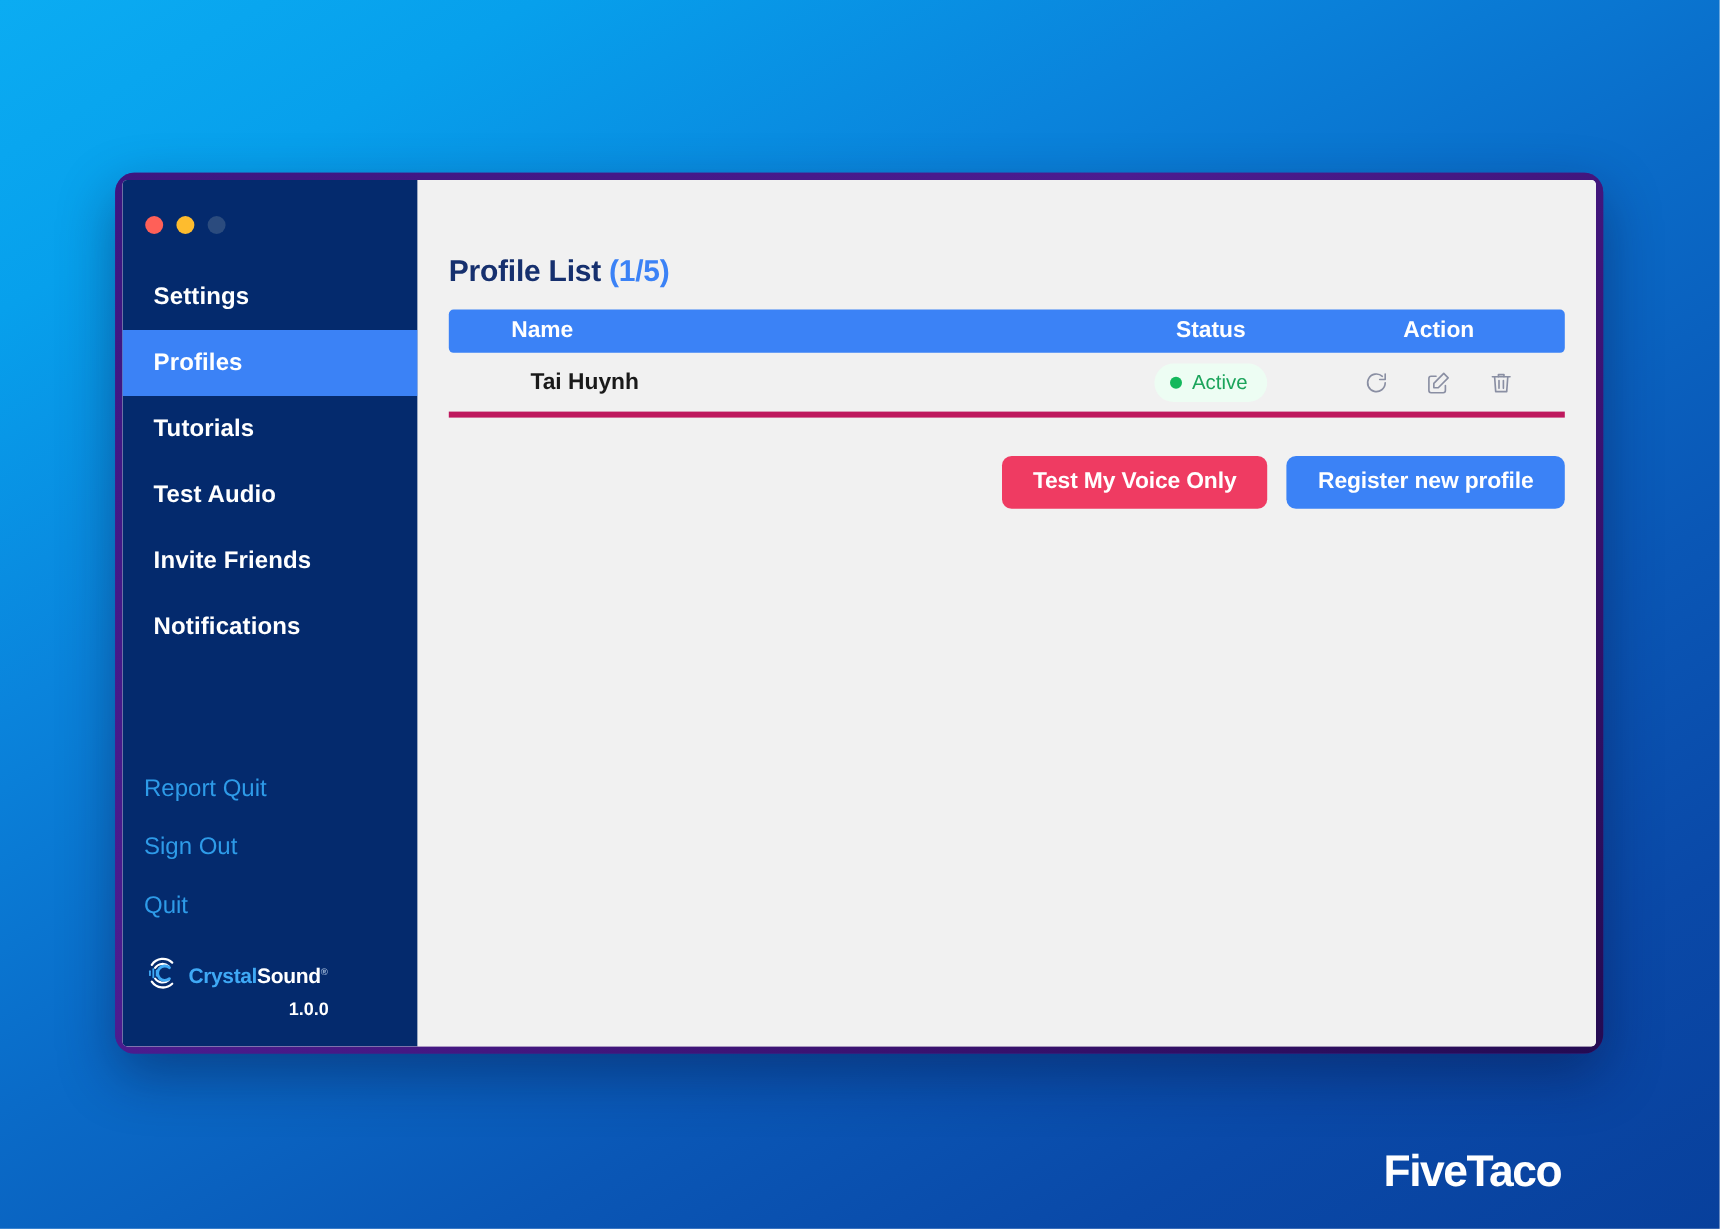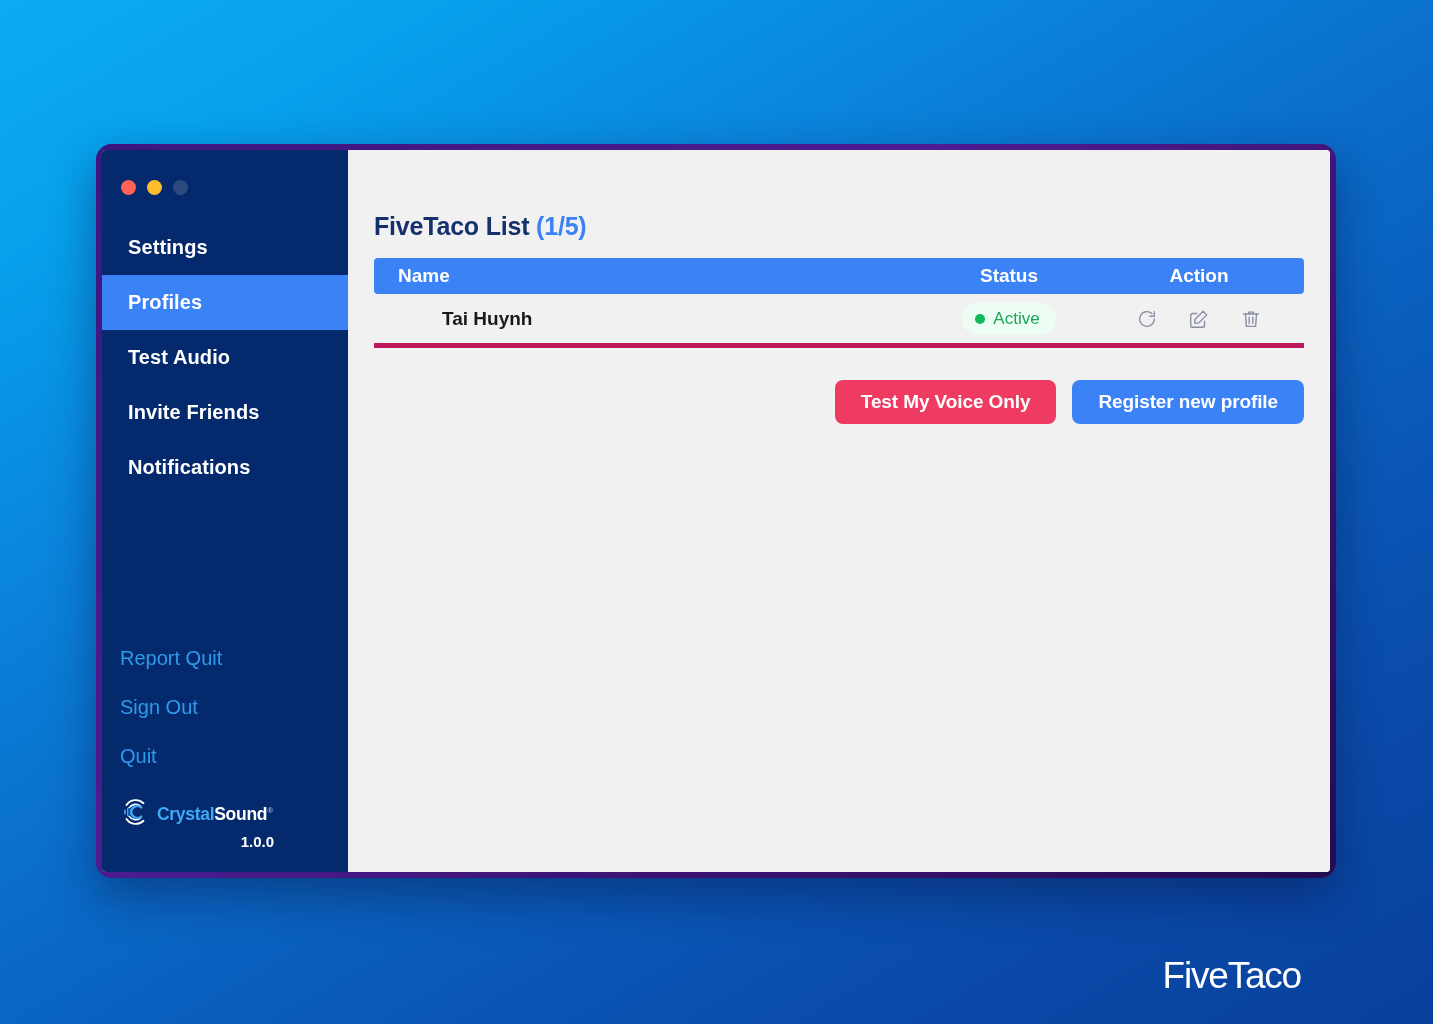--- a/index.html
+++ b/index.html
@@ -170,21 +170,21 @@
   #table-header {
     background: #3B82F6;
     border-radius: 4px;
     height: 36px;
     display: flex;
     align-items: center;
     color: #FFFFFF;
     font-size: 19px;
     font-weight: bold;
   }
-  .col-name   { flex: 0 0 520px; padding-left: 24px; }
+  .col-name   { flex: 0 0 520px; padding-left: 52px; }
   .col-status { flex: 0 0 230px; text-align: center; }
   .col-action { flex: 1 1 auto;  text-align: center; padding-right: 30px; }
 
   .table-row {
     display: flex;
     align-items: center;
     height: 54px;
     border-bottom: 5px solid #be185d;
     font-size: 19px;
   }
@@ -256,21 +256,21 @@
   #btn-test-voice { background: #EF3B62; }
   #btn-register   { background: #3B82F6; }
 
   
   #watermark {
     position: absolute;
     right: 132px;
     bottom: 27px;
     color: #FFFFFF;
     font-size: 37px;
-    font-weight: normal;
+    font-weight: bold;
     letter-spacing: -1.2px;
   }
 </style>
 </head>
 <body>
 
 <div id="app-window">
   <div id="window-inner">
 
     <aside id="sidebar">
@@ -280,20 +280,23 @@
         <span class="traffic-dot tl-min"></span>
         <span class="traffic-dot tl-max"></span>
       </div>
 
       <nav id="nav-list">
         <div class="nav-item">
           <span>Settings</span>
         </div>
         <div class="nav-item active">
           <span>Profiles</span>
+        </div>
+        <div class="nav-item">
+          <span>Tutorials</span>
         </div>
         <div class="nav-item">
           <span>Test Audio</span>
         </div>
         <div class="nav-item">
           <span>Invite Friends</span>
         </div>
         <div class="nav-item">
           <span>Notifications</span>
         </div>
@@ -325,21 +328,21 @@
             <span class="brand-crystal">Crystal</span><span class="brand-sound">Sound</span><span class="brand-reg">®</span>
           </span>
         </div>
         <div id="brand-version">1.0.0</div>
       </div>
     </aside>
 
     <main id="content">
 
       <h1 id="page-title">
-        <span>FiveTaco List</span>
+        <span>Profile List</span>
         <span class="count">(1/5)</span>
       </h1>
 
       <div id="profile-table">
 
         <div id="table-header">
           <div class="col-name">Name</div>
           <div class="col-status">Status</div>
           <div class="col-action">Action</div>
         </div>

